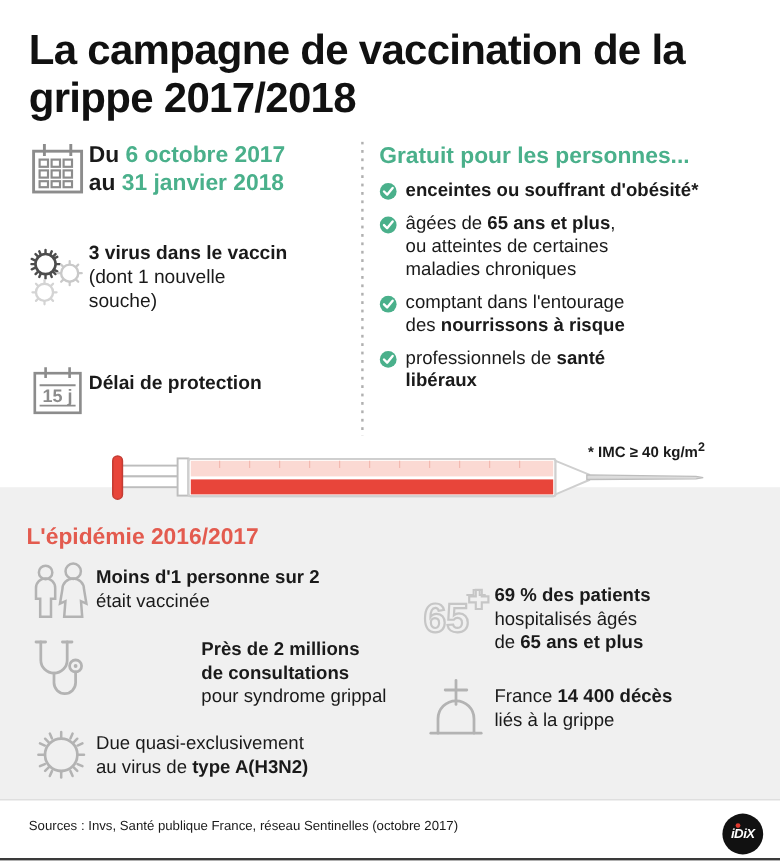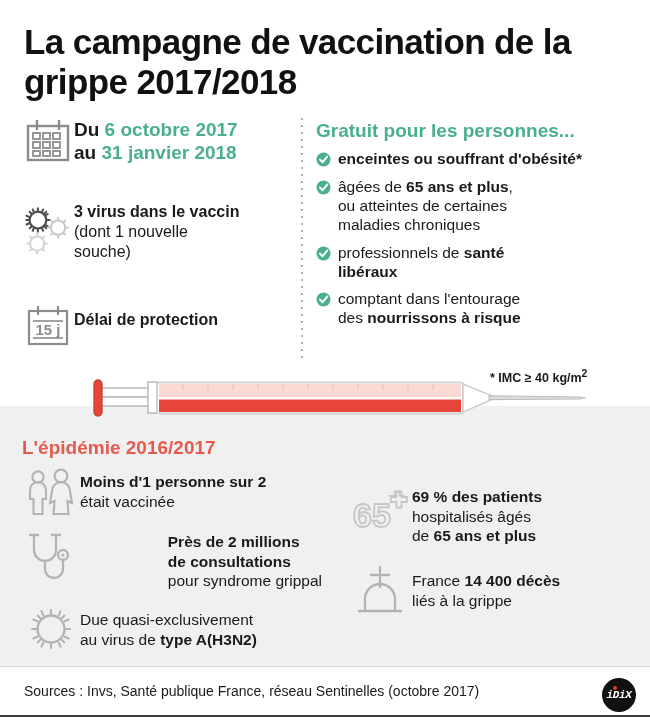--- a/index.html
+++ b/index.html
@@ -74,32 +74,31 @@
   #row-consult{left:22px;top:530px;width:300px;justify-content:space-between;}
   #row-type{left:22px;top:604px;width:310px;}
   #row-65{left:350px;top:487px;width:290px;}
   #row-deaths{left:350px;top:565px;width:290px;}
   #row-vacc .txt,#row-consult .txt,#row-type .txt,
   #row-65 .txt,#row-deaths .txt{font-size:15.5px;line-height:1.26;}
 
   
   .sources{
     position:absolute;left:24px;top:683px;
-    font-size:14px;color:#1a1a1a;
+    font-size:11px;color:#1a1a1a;
   }
   .logo{
     position:absolute;left:602px;top:678px;width:34px;height:34px;
     border-radius:50%;background:#111;
   }
   .logo-txt{
     position:absolute;left:0;top:0;width:34px;height:34px;
     display:flex;align-items:center;justify-content:center;
     color:#fff;font-size:11px;font-weight:bold;font-style:italic;
     letter-spacing:-0.4px;
-    font-family:Liberation Mono, monospace;
   }
   .logo-dot{
     position:absolute;left:11px;top:8px;width:4px;height:4px;
     border-radius:50%;background:#e03a2f;
   }
 </style>
 </head>
 <body>
 
 <div class="page">
@@ -246,33 +245,33 @@
     </div>
 
     <div class="check-item">
       <span class="check-mark">
         <svg width="15" height="15" viewBox="0 0 15 15">
           <circle cx="7.5" cy="7.5" r="7" fill="#4ab08b"></circle>
           <path d="M4 7.6 L6.6 10.2 L11.2 4.6" fill="none" stroke="#fff" stroke-width="2" stroke-linecap="round" stroke-linejoin="round"></path>
         </svg>
       </span>
       <span class="txt">
-        <span>professionnels de </span><b>santé<br>libéraux</b>
+        <span>comptant dans l'entourage<br>des </span><b>nourrissons à risque</b>
       </span>
     </div>
 
     <div class="check-item">
       <span class="check-mark">
         <svg width="15" height="15" viewBox="0 0 15 15">
           <circle cx="7.5" cy="7.5" r="7" fill="#4ab08b"></circle>
           <path d="M4 7.6 L6.6 10.2 L11.2 4.6" fill="none" stroke="#fff" stroke-width="2" stroke-linecap="round" stroke-linejoin="round"></path>
         </svg>
       </span>
       <span class="txt">
-        <span>comptant dans l'entourage<br>des </span><b>nourrissons à risque</b>
+        <span>professionnels de </span><b>santé<br>libéraux</b>
       </span>
     </div>
   </div>
 
   <div class="footnote">
     <span>* IMC ≥ 40 kg/m<sup>2</sup></span>
   </div>
 
   <div class="syringe">
     <svg width="505" height="44" viewBox="0 0 505 44">

